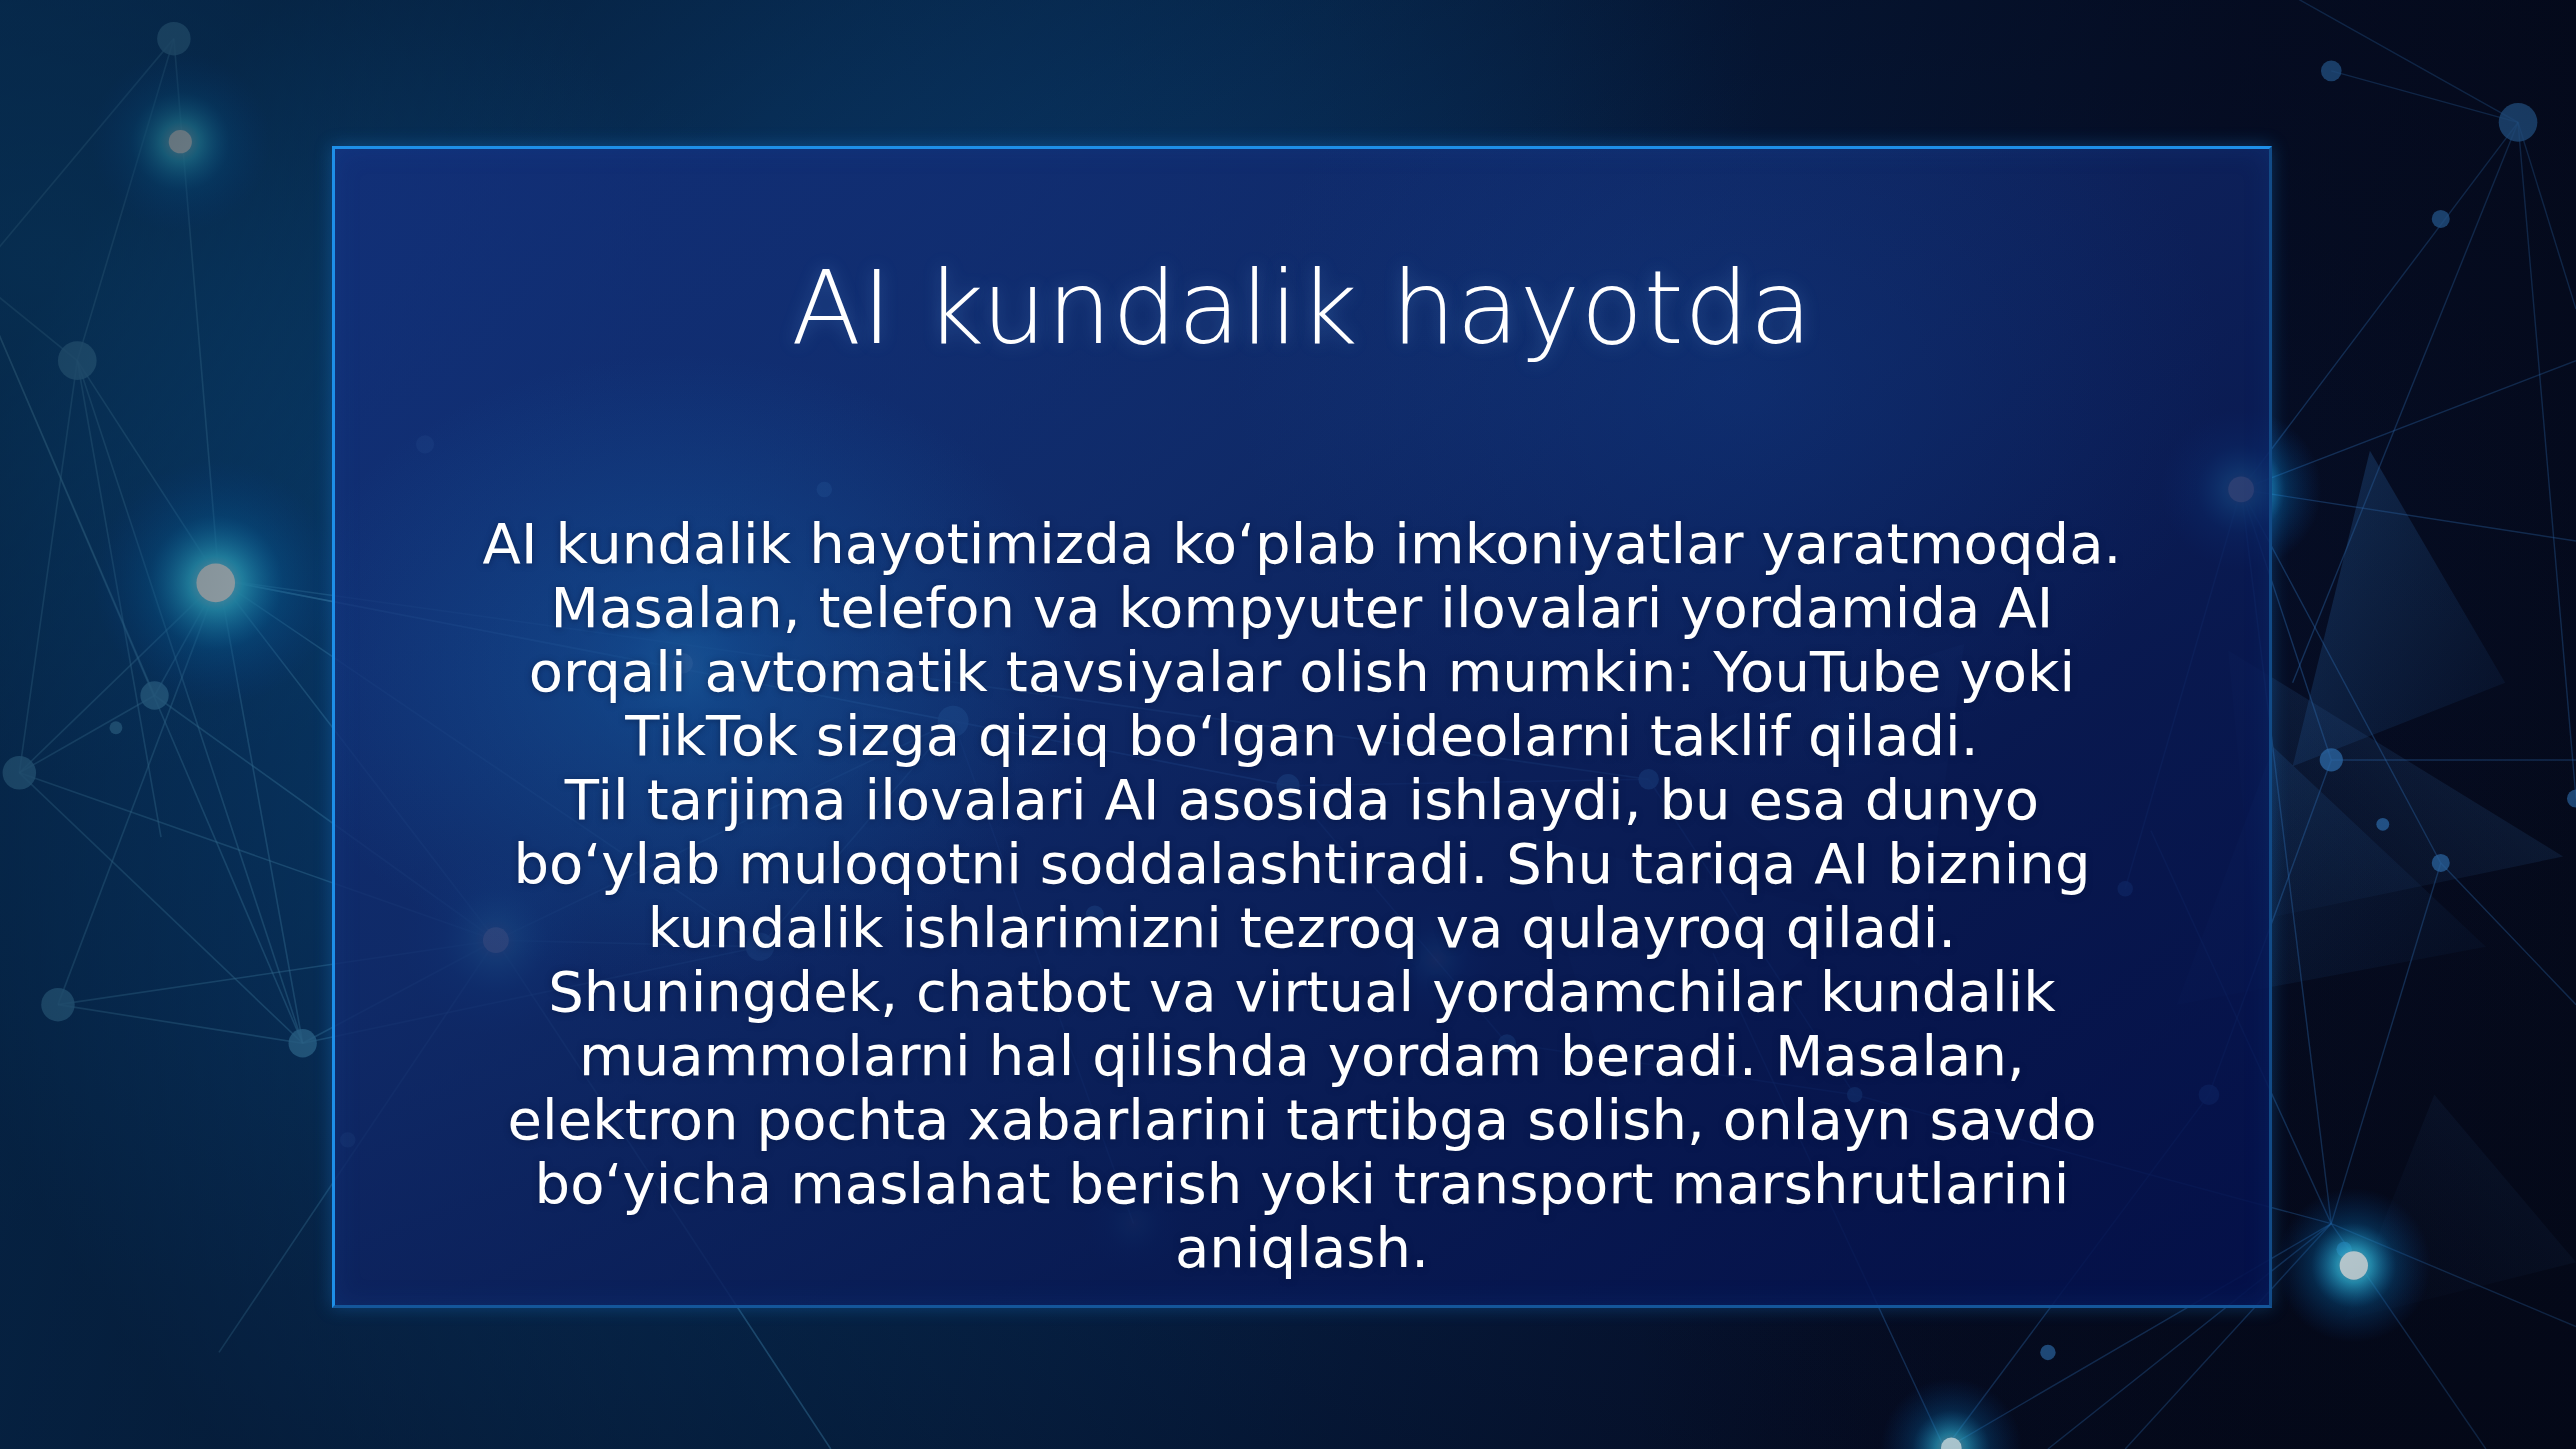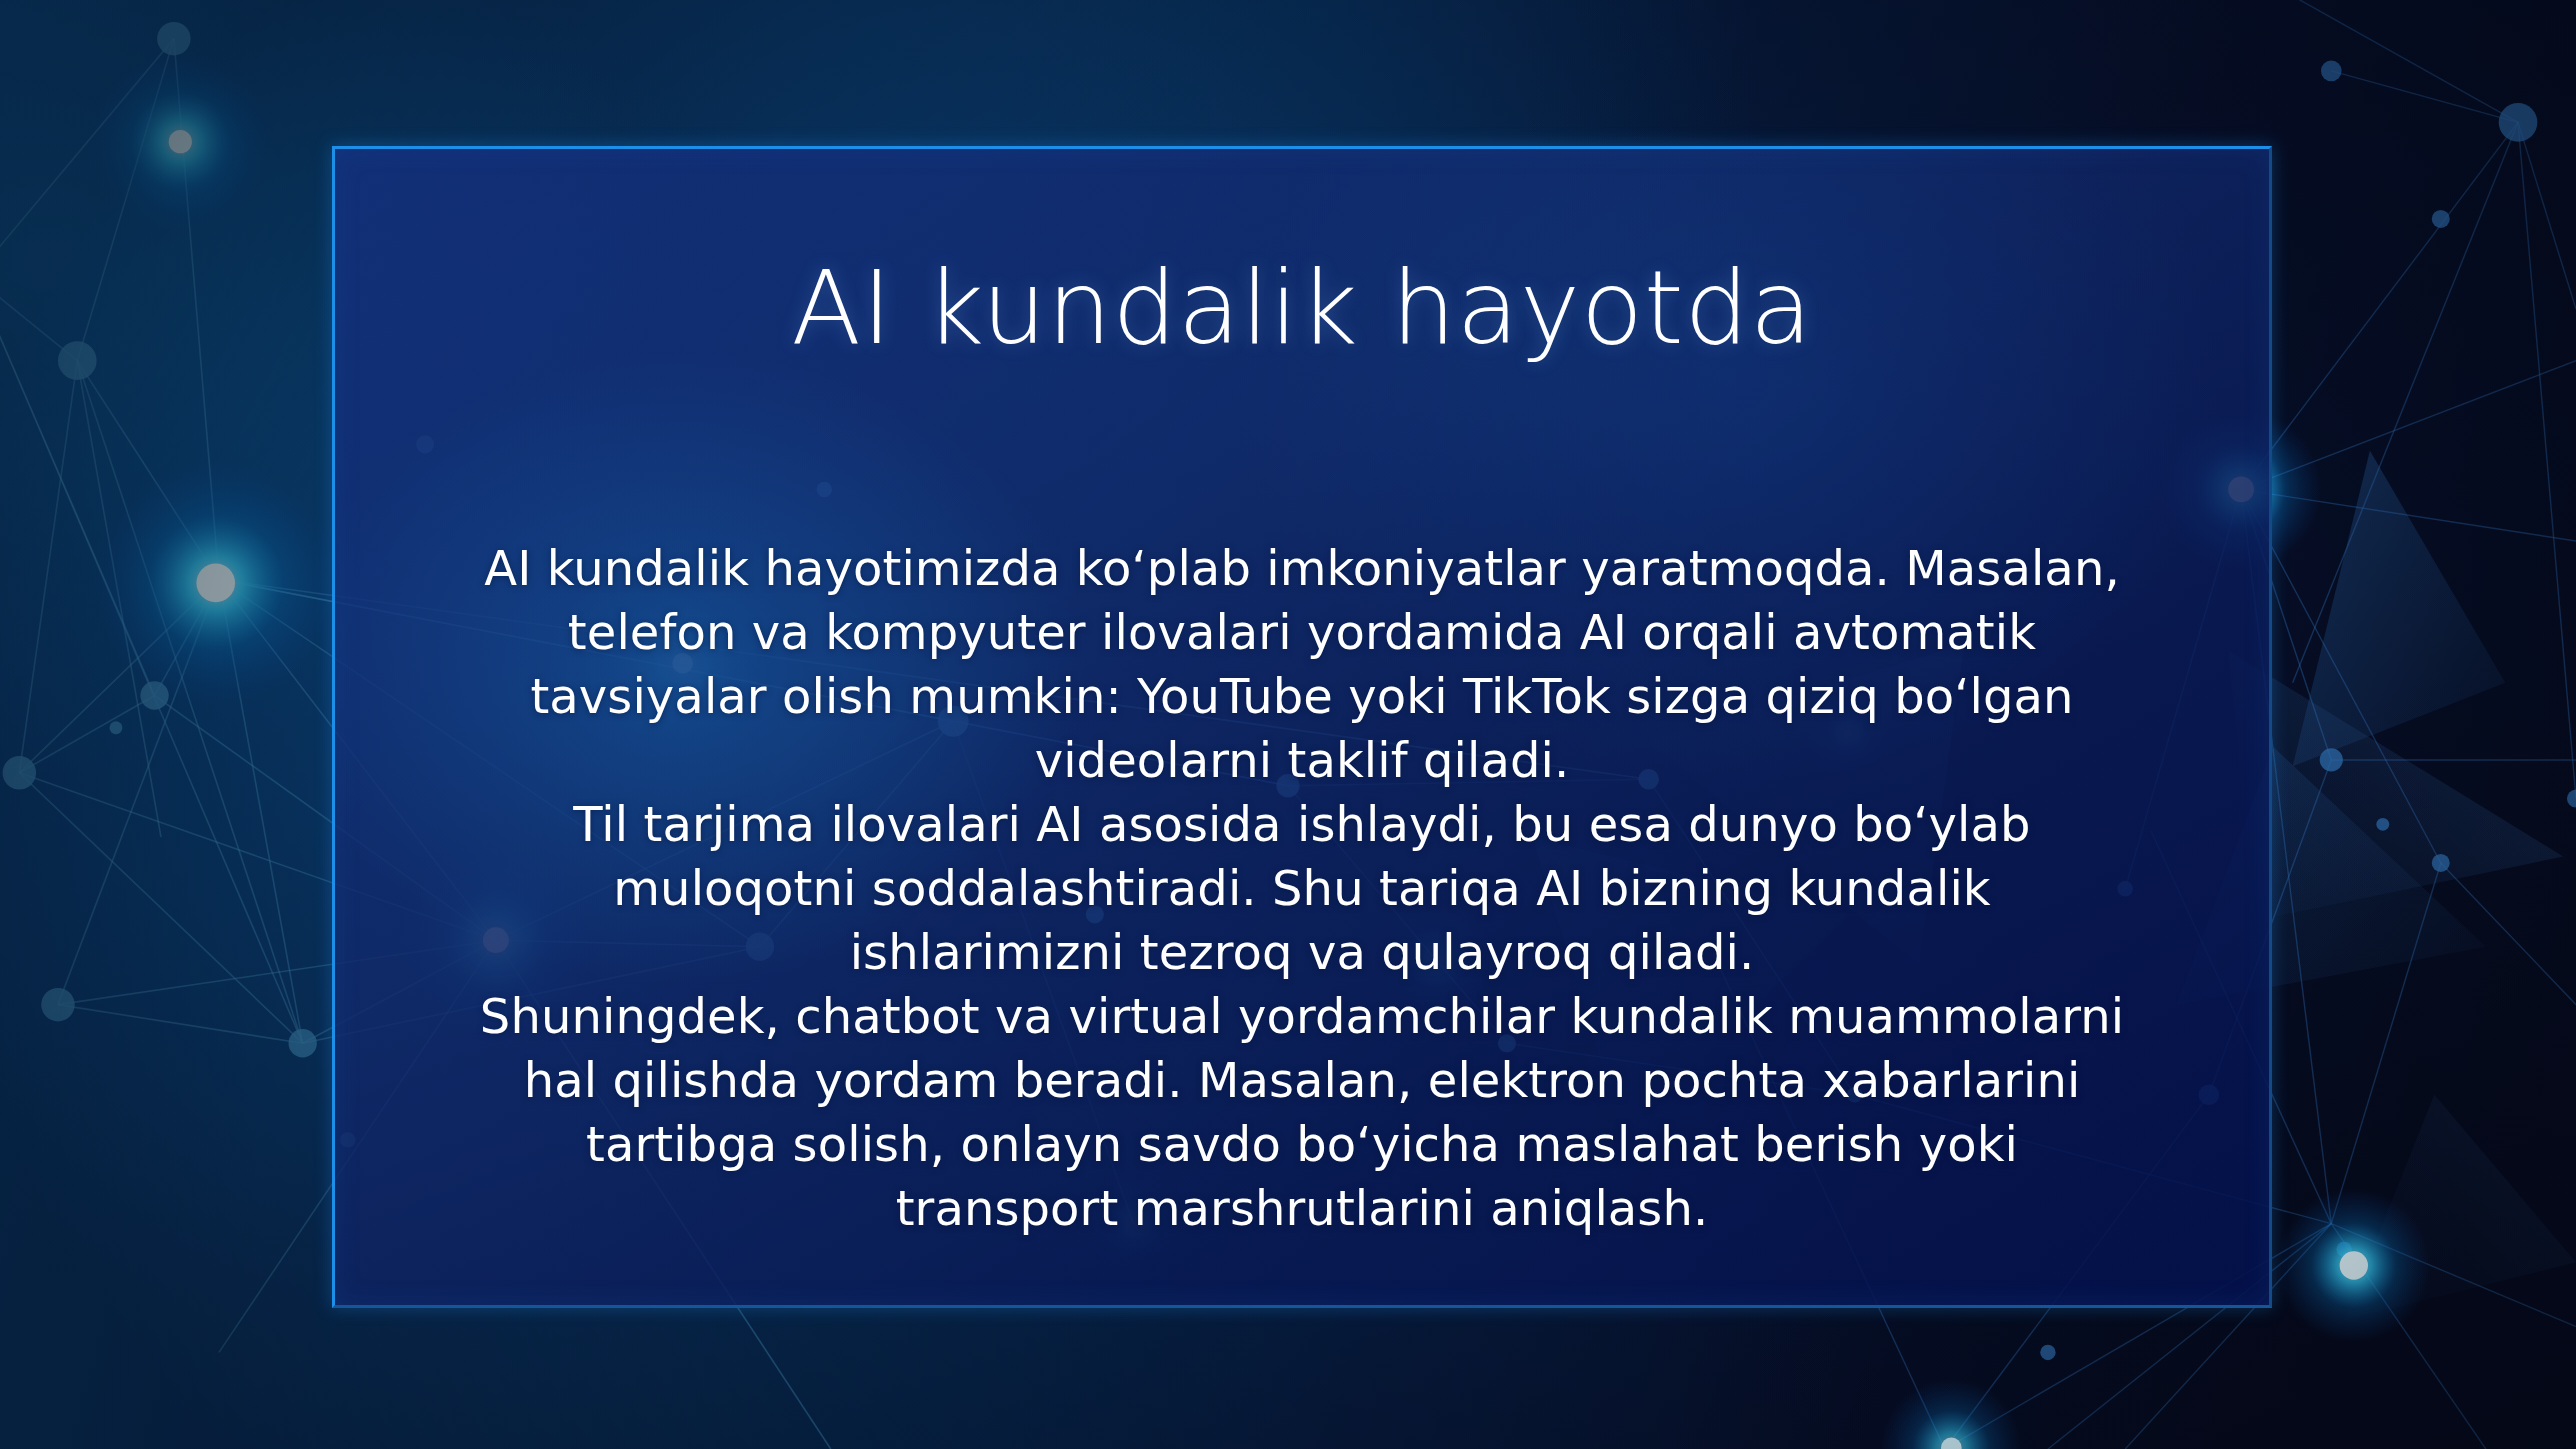--- a/index.html
+++ b/index.html
@@ -40,22 +40,22 @@
     border-right:3.9px solid rgba(18,72,130,.95);border-bottom:3.9px solid rgba(20,84,150,.95);}
 
   
   #content{position:absolute;left:332px;top:146px;width:1940px;height:1162px;
            display:flex;flex-direction:column;align-items:center;}
 
   #title{margin-top:111px;color:#ffffff;font-size:102px;line-height:1.0;
          font-weight:300;letter-spacing:0.6px;text-align:center;
          text-shadow:0 0 18px rgba(120,190,255,.30);}
 
-  #body{margin-top:109px;width:1649px;text-align:center;color:#ffffff;
-        font-size:48px;line-height:64px;font-weight:400;letter-spacing:0.1px;
+  #body{margin-top:85px;width:1649px;text-align:center;color:#ffffff;
+        font-size:56px;line-height:64px;font-weight:400;letter-spacing:0.1px;
         text-shadow:0 0.6px 6.4px rgba(0,20,60,.55);}
   #body p{margin:0;}
 </style>
 </head>
 <body>
 
 <div id="slide">
 
   <div class="bg-base"></div>
 

